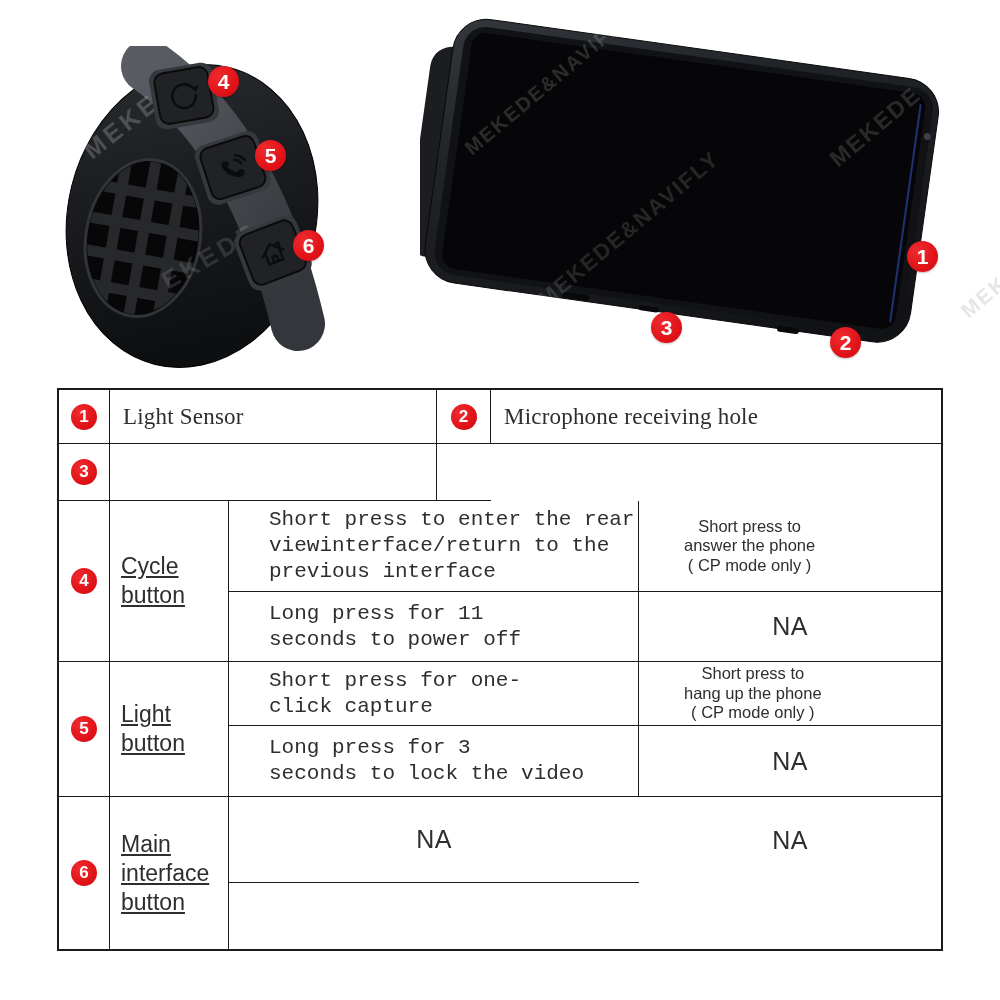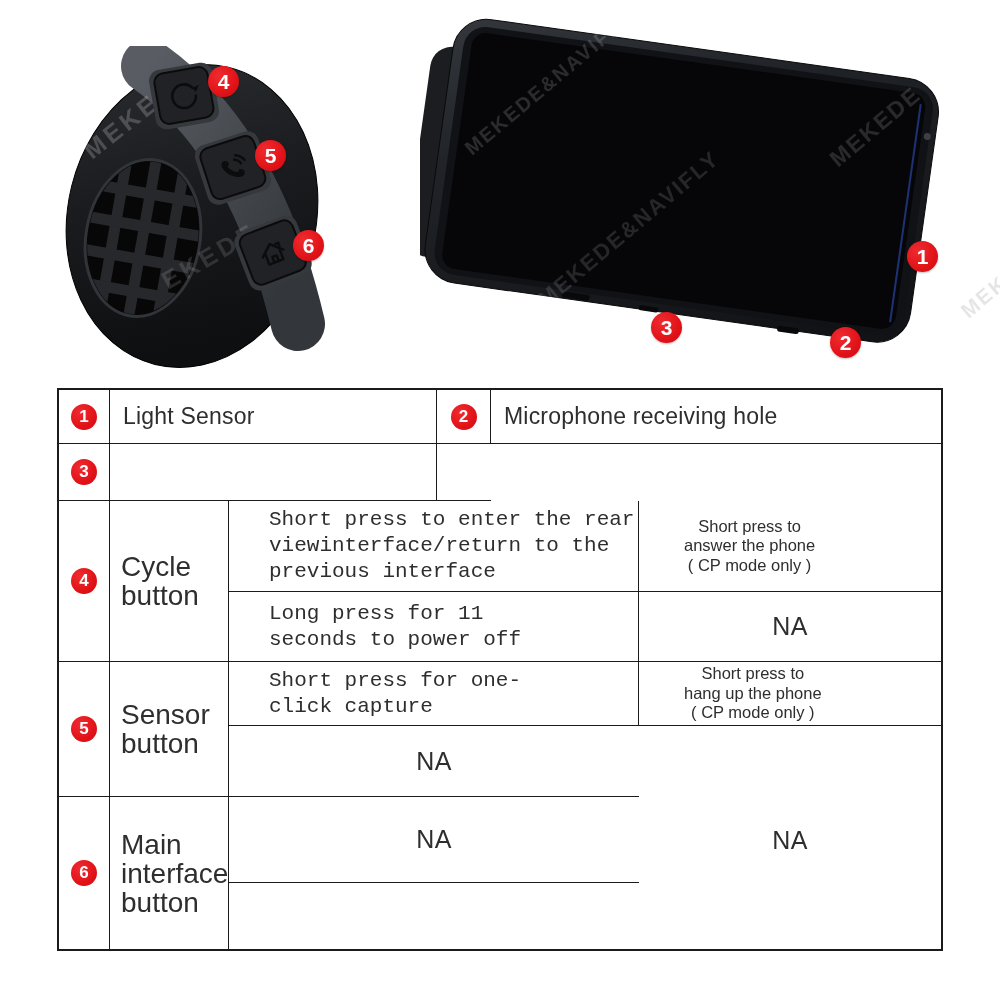--- a/index.html
+++ b/index.html
@@ -39,22 +39,22 @@
   .c {
     display:flex; align-items:center; box-sizing:border-box;
     border-right:1px solid var(--line); border-bottom:1px solid var(--line);
     overflow:hidden;
   }
   .c.lc { border-right:none; }
   .c.lb { border-bottom:none; }
   .badge-cell { justify-content:center; }
   .span2 { grid-row:1 / span 2; }
   .pre { white-space:pre-line; }
-  .label  { font-size:23px; padding-left:13px; letter-spacing:0.2px; }
-  .name   { font-size:28px; line-height:29px; padding-left:11px; }
+  .label  { font-size:23px; padding-left:13px; letter-spacing:0.2px;font-family:Liberation Serif, serif; }
+  .name   { font-size:23px; line-height:29px; padding-left:11px;text-decoration:underline; }
   .action { font-size:21px; line-height:26px; padding-left:40px;font-family:Liberation Mono, monospace; }
   .cp-sm  { font-size:16.5px; line-height:19.5px; padding-left:45px;text-align:center; }
   .cp-na  { font-size:25px; justify-content:center; letter-spacing:0.5px; }
 
   
   .wm-gray {
     position:absolute; color:rgba(0,0,0,0.10); font-weight:bold; font-size:21px;
     letter-spacing:2px; transform:rotate(-40deg); white-space:nowrap;
   }
 </style>
@@ -201,27 +201,29 @@
 ( CP mode only )</div>
       <div class="c action pre">Long press for 11
 seconds to power off</div>
       <div class="c lc cp-na pre">NA</div>
     </div>
 
     <div id="brow5" class="grid brow">
       <div class="c badge-cell span2">
         <div class="tbadge">5</div>
       </div>
-      <div class="c name span2 pre">Sensor
+      <div class="c name span2 pre">Light
 button</div>
       <div class="c action pre">Short press for one-
 click capture</div>
       <div class="c lc cp-sm pre">Short press to
 hang up the phone
 ( CP mode only )</div>
+      <div class="c action pre">Long press for 3
+seconds to lock the video</div>
       <div class="c lc cp-na pre">NA</div>
     </div>
 
     <div id="brow6" class="grid brow">
       <div class="c badge-cell span2 lb">
         <div class="tbadge">6</div>
       </div>
       <div class="c name span2 pre lb">Main
 interface
 button</div>

